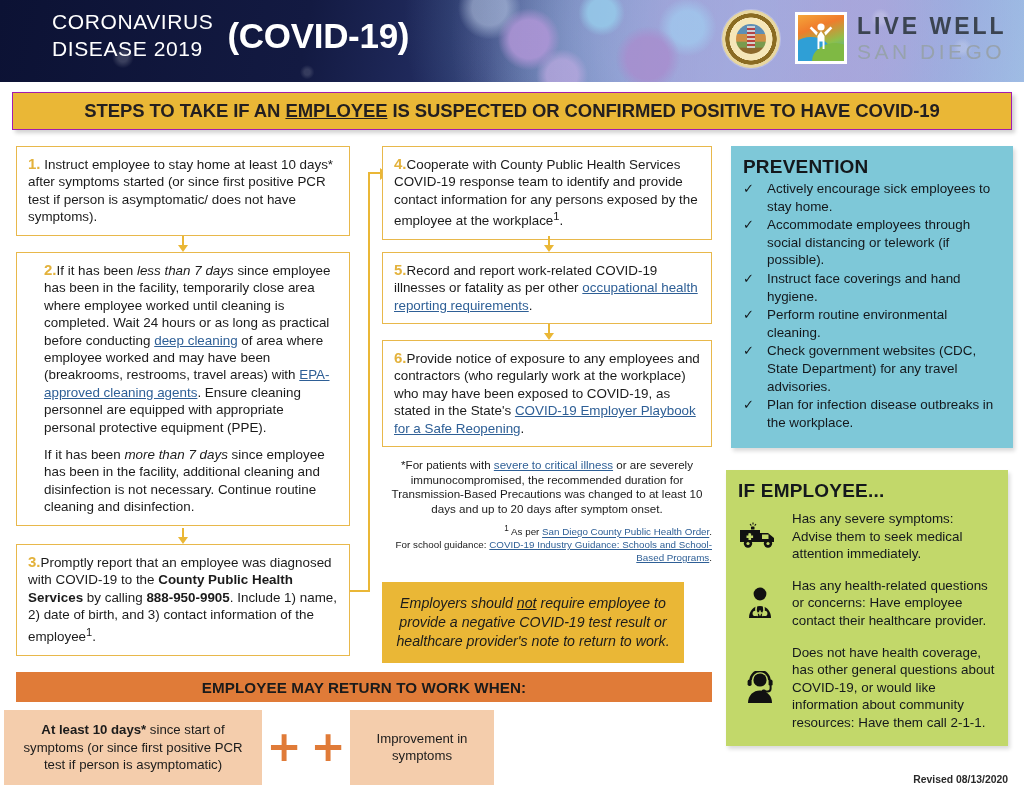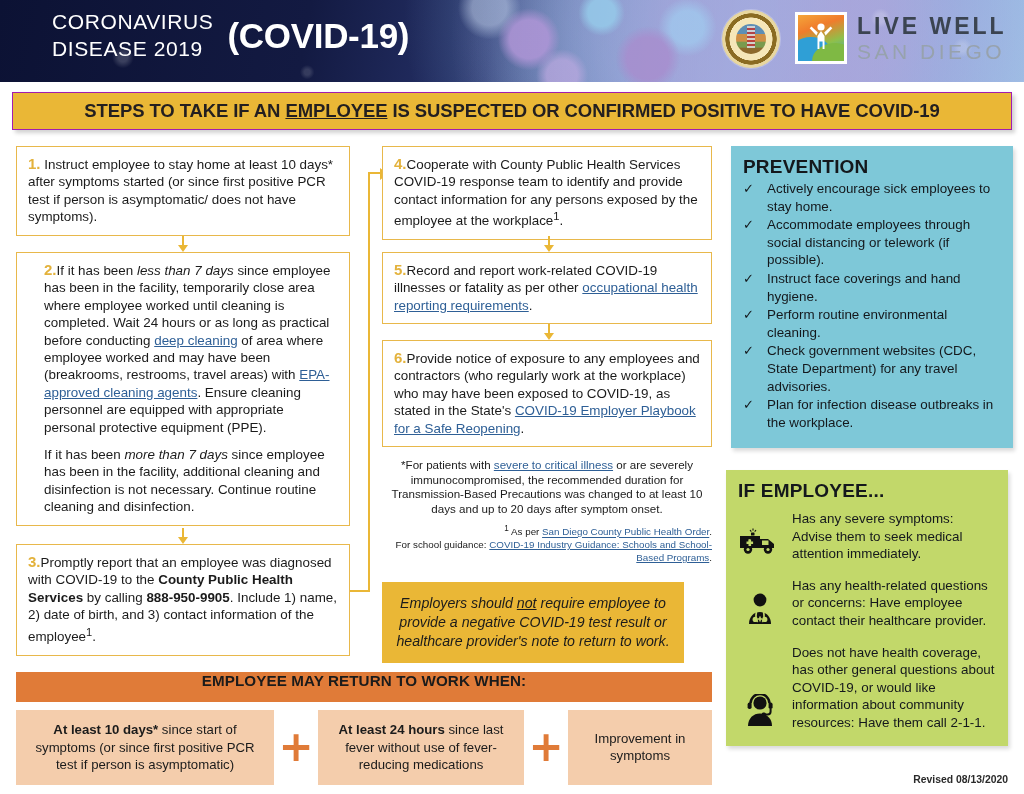--- a/index.html
+++ b/index.html
@@ -354,21 +354,21 @@
   }
   .ifemployee h2 {
     margin: 0 0 8px 0;
     font-size: 19px;
     font-weight: bold;
     color: #14181c;
     letter-spacing: 0.2px;
   }
   .ife-row {
     display: flex;
-    align-items: flex-end;
+    align-items: center;
     gap: 10px;
     margin-bottom: 14px;
   }
   .ife-row:last-child { margin-bottom: 0; }
   .ife-icon {
     flex: 0 0 44px;
     height: 42px;
     display: flex;
     align-items: center;
     justify-content: center;
@@ -380,32 +380,32 @@
   }
 
   
   .rtw-header {
     position: absolute;
     left: 16px; top: 532px;
     width: 696px;
     height: 30px;
     background: #e07b38;
     display: flex;
-    align-items: flex-start;
+    align-items: center;
     justify-content: center;
   }
   .rtw-header-text {
     font-size: 15.2px;
     font-weight: bold;
     color: #1b1b1b;
     letter-spacing: 0.1px;
   }
   .rtw-row {
     position: absolute;
-    left: 16px; top: 570px;
+    left: 4px; top: 570px;
     width: 696px;
     display: flex;
     align-items: stretch;
   }
   .rtw-card {
     background: #f4cdac;
     padding: 11px 9px;
     box-sizing: border-box;
     font-size: 13.2px;
     line-height: 17.6px;
@@ -634,23 +634,20 @@
 
   <div class="rtw-header">
     <span class="rtw-header-text">EMPLOYEE MAY RETURN TO WORK WHEN:</span>
   </div>
 
   <div class="rtw-row">
     <div class="rtw-card" id="rtw1">
       <div><span class="bd">At least 10 days*</span><span> since start of symptoms (or since first positive PCR test if person is asymptomatic)</span></div>
     </div>
     <div class="plus">+</div>
-    <div class="rtw-card" id="rtw2">
-      <div><span class="bd">At least 24 hours</span><span> since last fever without use of fever-reducing medications</span></div>
-    </div>
     <div class="plus">+</div>
     <div class="rtw-card" id="rtw3">
       <div><span>Improvement in symptoms</span></div>
     </div>
   </div>
 
   <div class="revised">Revised 08/13/2020</div>
 </div>
 
 </body></html>

